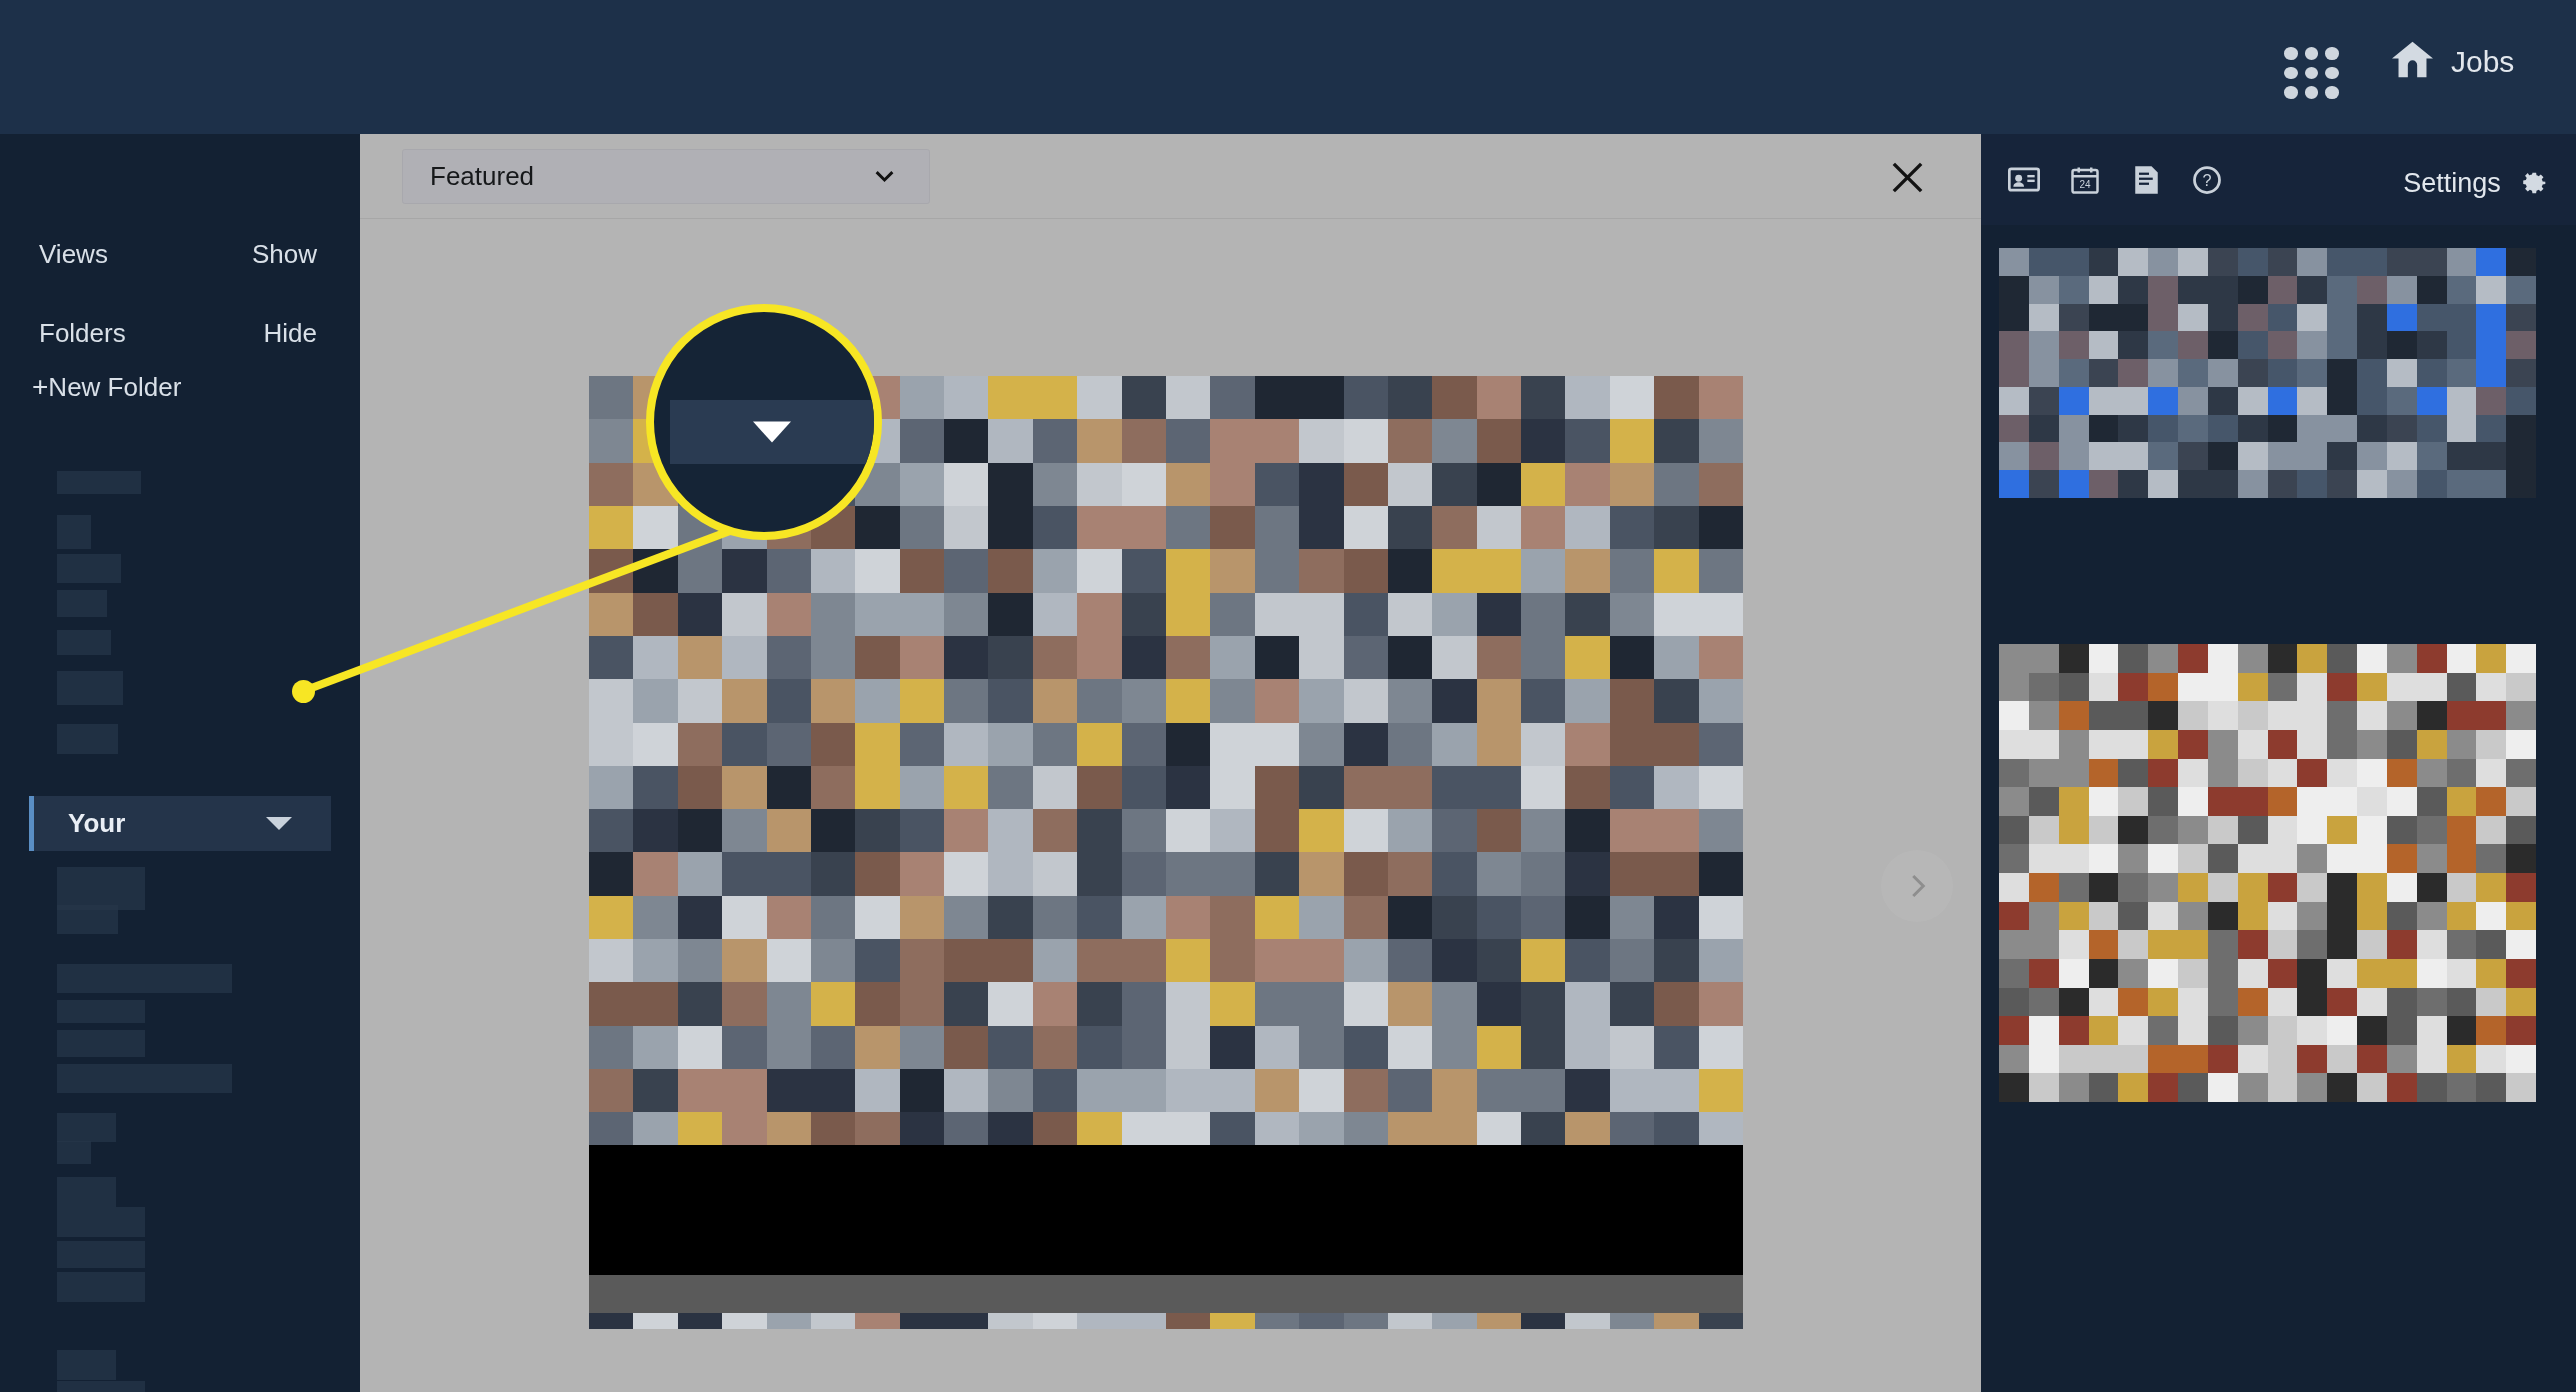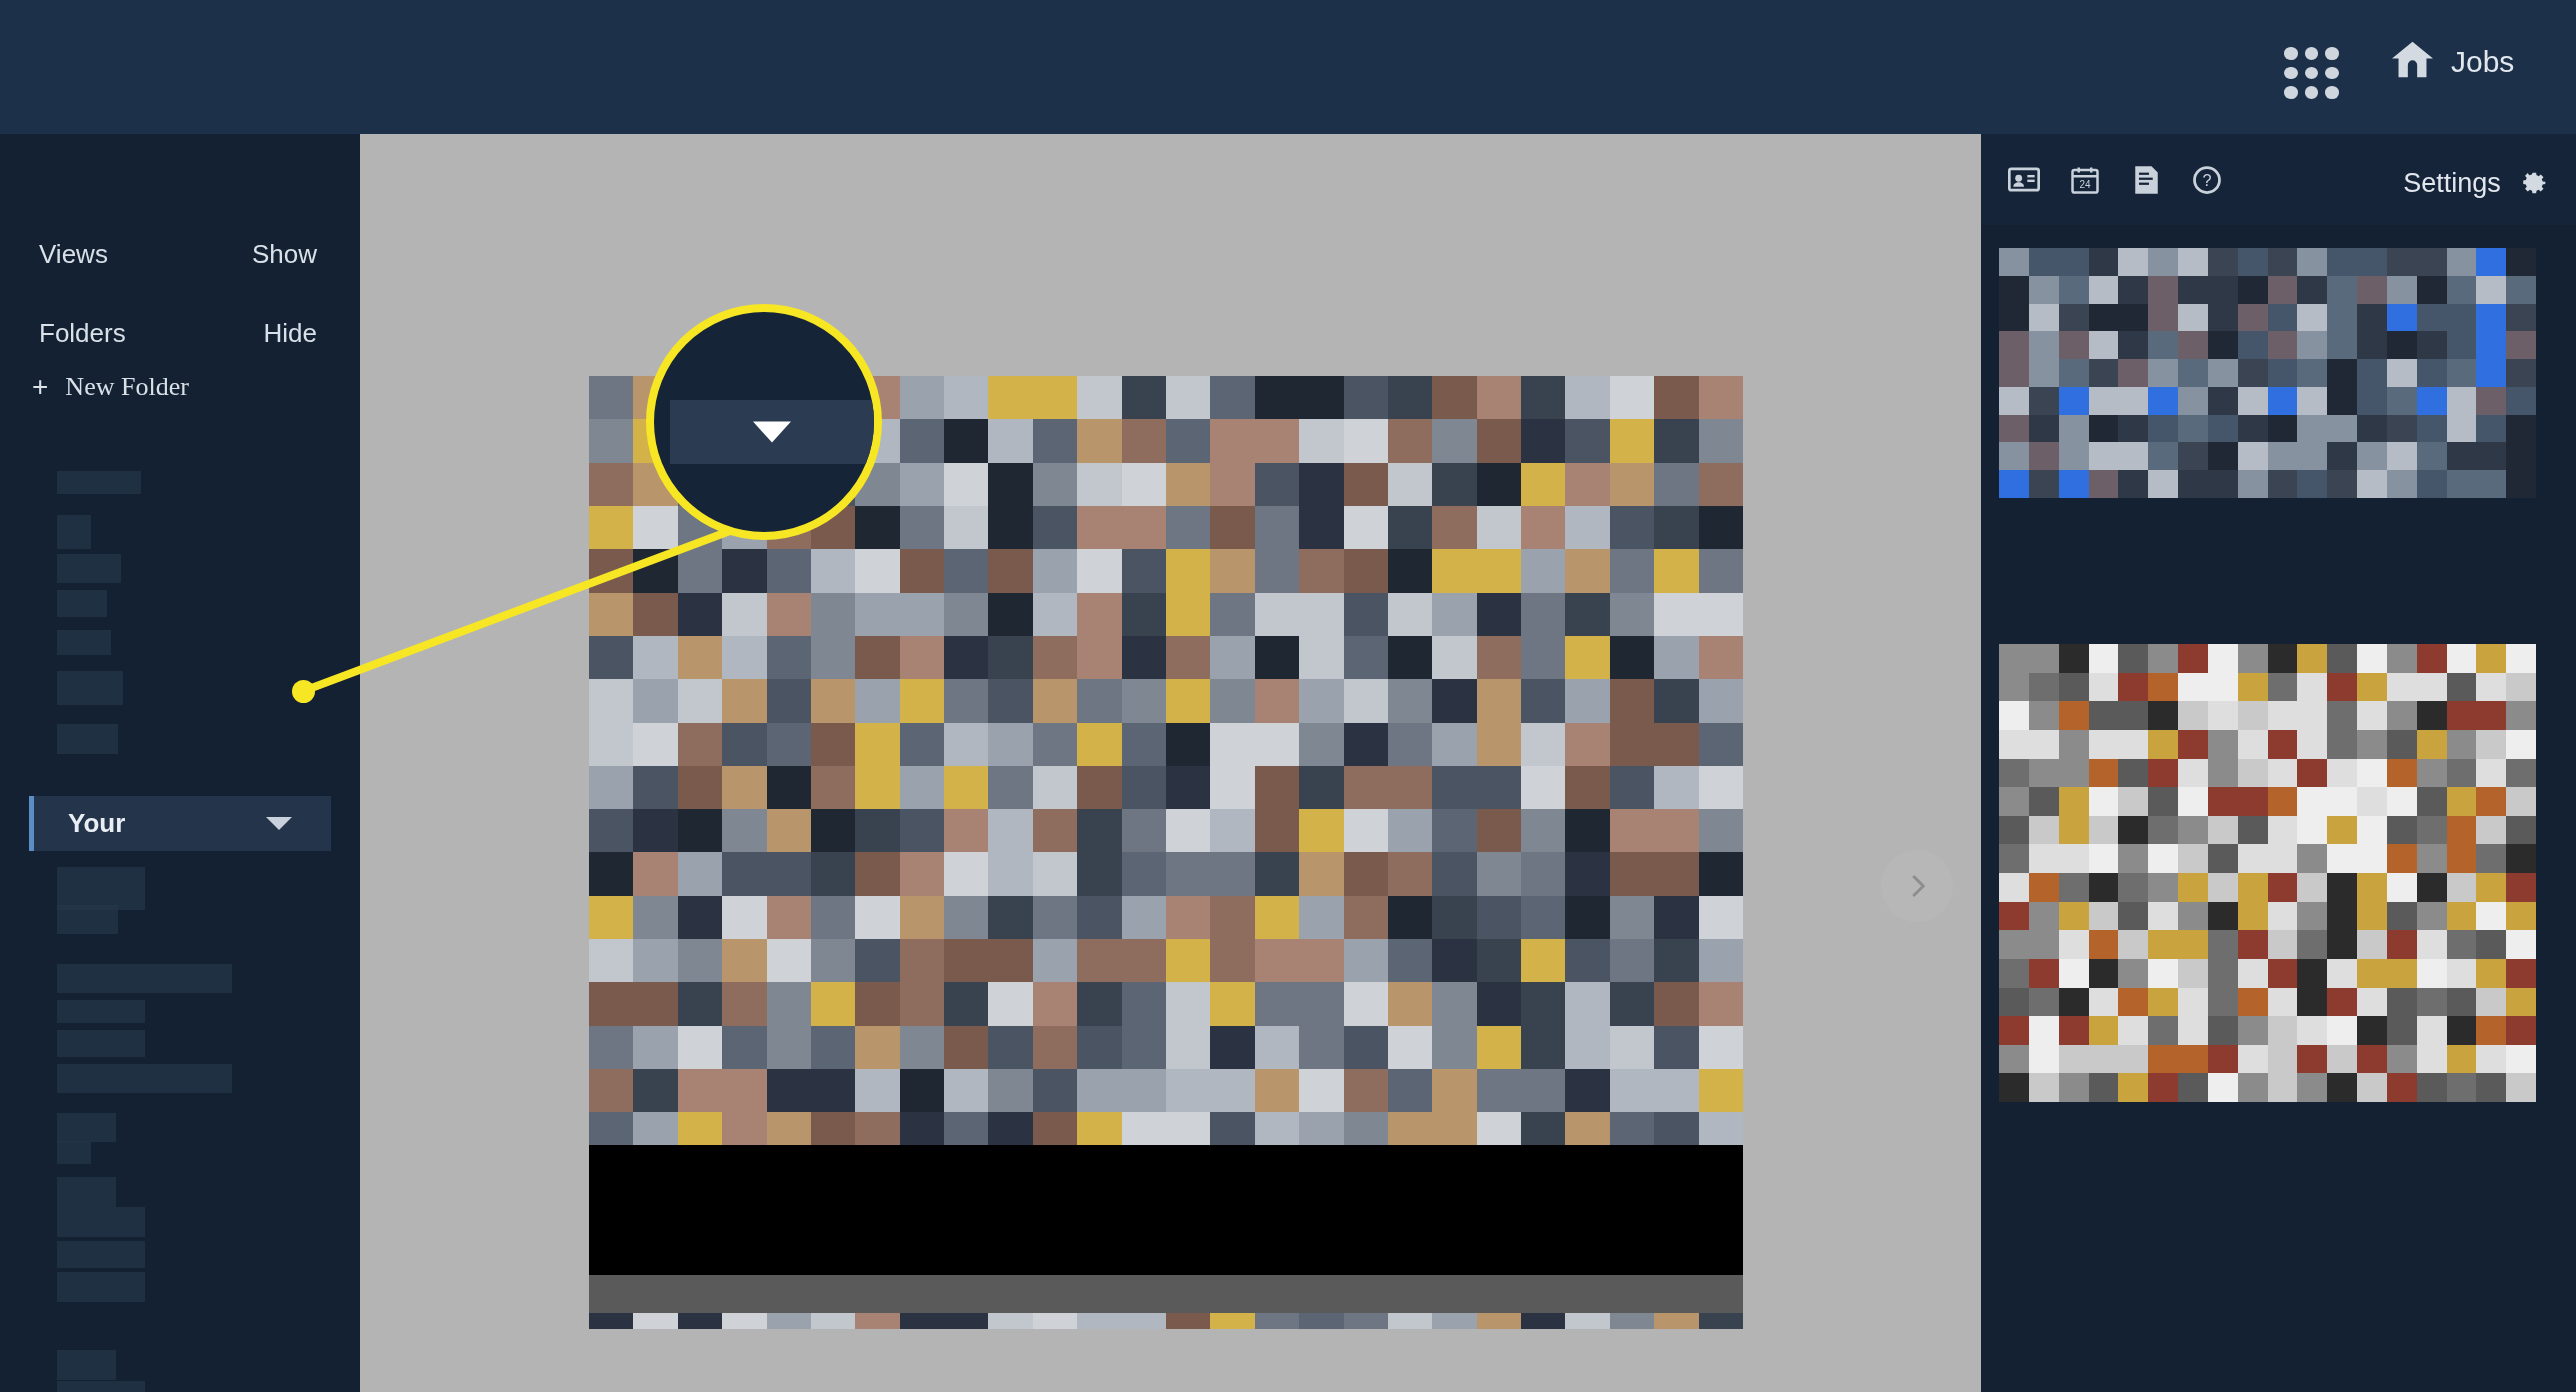--- a/index.html
+++ b/index.html
@@ -82,21 +82,21 @@
   .sbrow {
     position: absolute; left: 0; width: 360px; height: 50px;
     display: flex; align-items: center; color: #d9e0e8; font-size: 26px;
   }
   .sbrow .lbl { margin-left: 39px; }
   .sbrow .act { position: absolute; right: 43px; color: #d9e0e8; }
   #row-views { top: 95px; }
   #row-folders { top: 174px; }
   #row-newfolder { top: 228px; }
   #row-newfolder .plusglyph { margin-left: 32px; font-size: 28px; color: #dbe2ea; }
-  #row-newfolder .lbl { margin-left: 17px; font-family: Liberation Serif, serif; }
+  #row-newfolder .lbl { margin-left: 0; }
   #row-receipts { top: 284px; }
   #row-receipts .lbl { margin-left: 55px; }
   #badge250 {
     position: absolute; right: 52px; background: #2b3a4d; color: #c6ced8;
     border-radius: 19.7px; padding: 6.3px 19.7px; font-size: 22.4px;
   }
   #row-jobs {
     position: absolute; left: 29px; top: 662px; width: 302px; height: 55px;
     background: #24344a; border-left: 5.4px solid #5a8ec4;
     display: flex; align-items: center;
@@ -273,20 +273,36 @@
     <div class="blurblk" style="left:57px; top:1007px; width:34px; height:23px;"></div>
     <div class="blurblk" style="left:57px; top:1043px; width:59px; height:30px;"></div>
     <div class="blurblk" style="left:57px; top:1073px; width:88px; height:30px;"></div>
     <div class="blurblk" style="left:57px; top:1107px; width:88px; height:27px;"></div>
     <div class="blurblk" style="left:57px; top:1138px; width:88px; height:30px;"></div>
     <div class="blurblk" style="left:57px; top:1216px; width:59px; height:30px;"></div>
     <div class="blurblk" style="left:57px; top:1247px; width:88px; height:11.6px;"></div>
   </div>
 
   <div id="main">
+    <div id="main-top">
+      <div id="featured">
+        <span class="lbl">Featured</span>
+        <span class="chev">
+          <svg width="27" height="27" viewBox="0 0 24 24">
+              <path d="M5 9l7 7 7-7" fill="none" stroke="#111" stroke-width="2.6"></path>
+            </svg>
+        </span>
+      </div>
+      <div id="closebtn">
+        <svg width="41" height="41" viewBox="0 0 24 24">
+          <line x1="4" y1="4" x2="20" y2="20" stroke="#121212" stroke-width="2"></line>
+          <line x1="20" y1="4" x2="4" y2="20" stroke="#121212" stroke-width="2"></line>
+        </svg>
+      </div>
+    </div>
 
     <div id="emptytitle">Your "Jobs" folder is empty</div>
     <div id="emptysub">Catch up on the most popular videos on Yahoo</div>
 
     <div id="video">
       <div id="videopix" style="grid-template-columns: repeat(26, 1fr); grid-template-rows: repeat(22, 1fr);">
           <div class="sq" style="background: rgb(109, 118, 130);"></div>
           <div class="sq" style="background: rgb(184, 149, 107);"></div>
           <div class="sq" style="background: rgb(92, 101, 115);"></div>
           <div class="sq" style="background: rgb(184, 149, 107);"></div>

